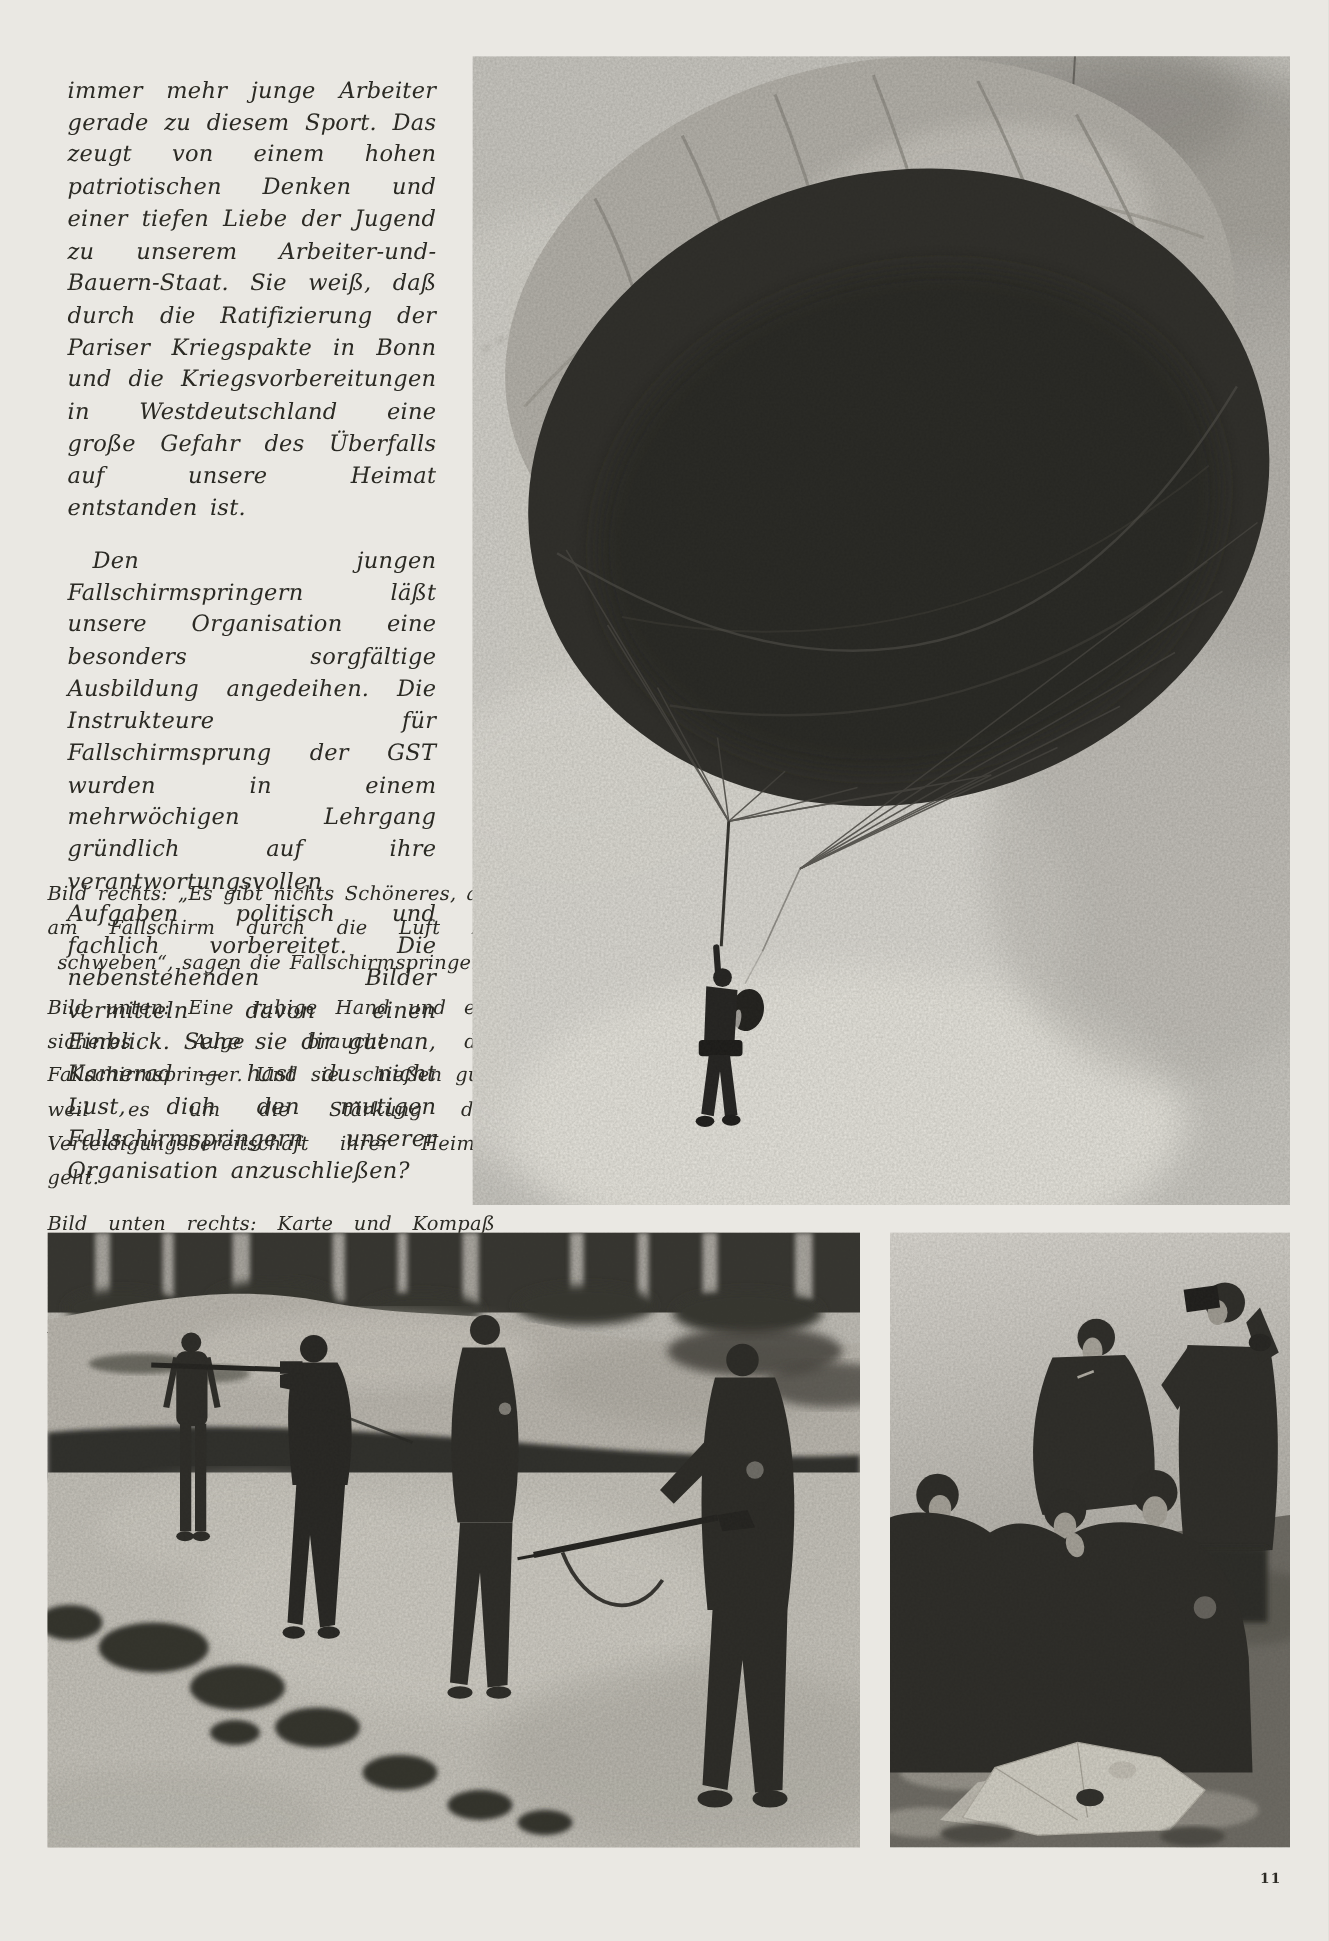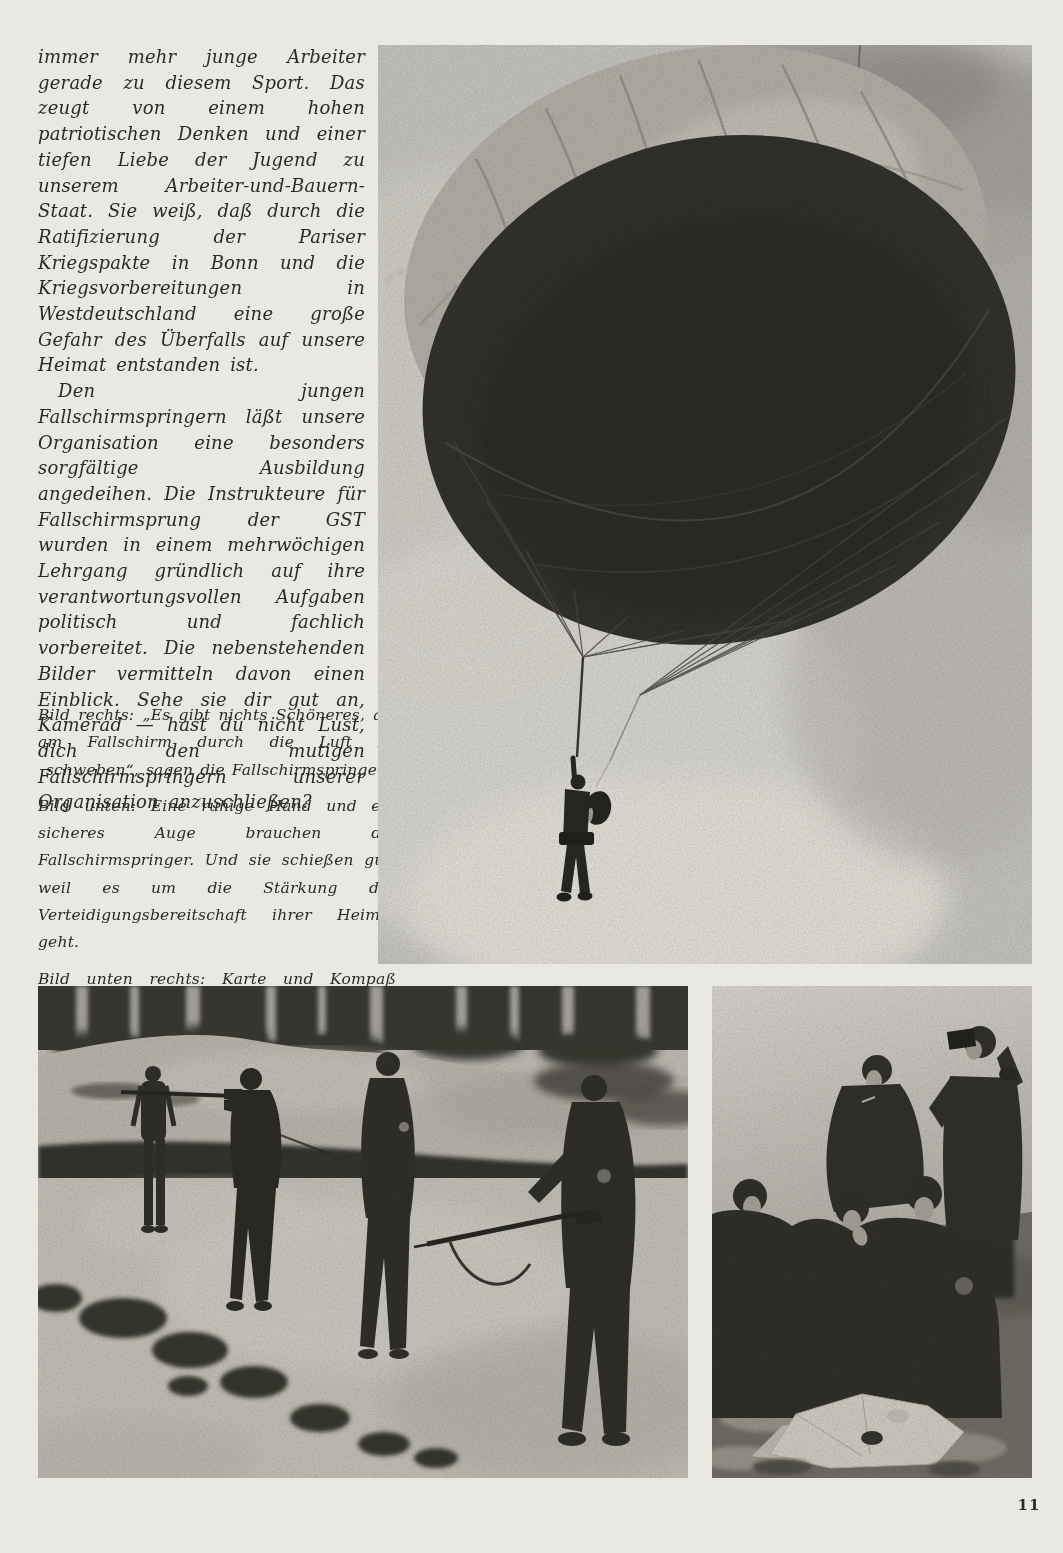--- a/index.html
+++ b/index.html
@@ -4,38 +4,38 @@
 <title>11</title>
 <style>
   html,body{margin:0;padding:0;background:#d8d6d1;}
   .page{
     position:relative;width:1063px;height:1553px;margin:0 auto;
     background:#eae8e3;color:#2b2a24;overflow:hidden;
     font-family:"DejaVu Serif","Liberation Serif",serif;
   }
   .text-col{position:absolute;left:38px;top:44px;width:327px;}
   .body-par{
-    margin:0;font-style:italic;font-size:18px;line-height:25.7px;
+    margin:16px;font-style:italic;font-size:18px;line-height:25.7px;
     text-align:justify;word-spacing:0.22em;letter-spacing:0.2px;
   }
   .body-par.indent{text-indent:20px;}
   .caption-block{position:absolute;left:38px;top:702px;width:358px;}
   .cap{
     margin:0 0 9px 0;font-style:italic;font-size:15.5px;line-height:27.3px;
     text-align:justify;word-spacing:0.12em;letter-spacing:0.2px;
   }
   .cap-center-last{text-align-last:center;}
   figure.photo{position:absolute;margin:0;padding:0;}
   figure.photo svg{display:block;width:100%;height:100%;}
   .photo-parachute{left:378px;top:45px;width:654px;height:919px;}
   .photo-range{left:38px;top:986px;width:650px;height:492px;}
   .photo-map{left:712px;top:986px;width:320px;height:492px;}
   .pageno{
-    position:absolute;left:1008px;top:1496px;width:42px;text-align:center;
-    font-weight:bold;font-size:15px;letter-spacing:1px;
+    position:absolute;left:1008px;top:1496px;width:42px;
+    font-weight:bold;font-size:11px;letter-spacing:1px;
   }
 </style>
 </head>
 <body>
 
 <div class="page">
 
   <div class="text-col">
     <p class="body-par">immer mehr junge Arbeiter gerade zu diesem Sport. Das zeugt von einem hohen patriotischen Denken und einer tiefen Liebe der Jugend zu unserem Arbeiter-und-Bauern-Staat. Sie weiß, daß durch die Ratifizierung der Pariser Kriegspakte in Bonn und die Kriegsvorbereitungen in Westdeutschland eine große Gefahr des Überfalls auf unsere Heimat entstanden ist.</p>
     <p class="body-par indent">Den jungen Fallschirmspringern läßt unsere Organisation eine besonders sorgfältige Ausbildung angedeihen. Die Instrukteure für Fallschirmsprung der GST wurden in einem mehrwöchigen Lehrgang gründlich auf ihre verantwortungsvollen Aufgaben politisch und fachlich vorbereitet. Die nebenstehenden Bilder vermitteln davon einen Einblick. Sehe sie dir gut an, Kamerad — hast du nicht Lust, dich den mutigen Fallschirmspringern unserer Organisation anzuschließen?</p>

